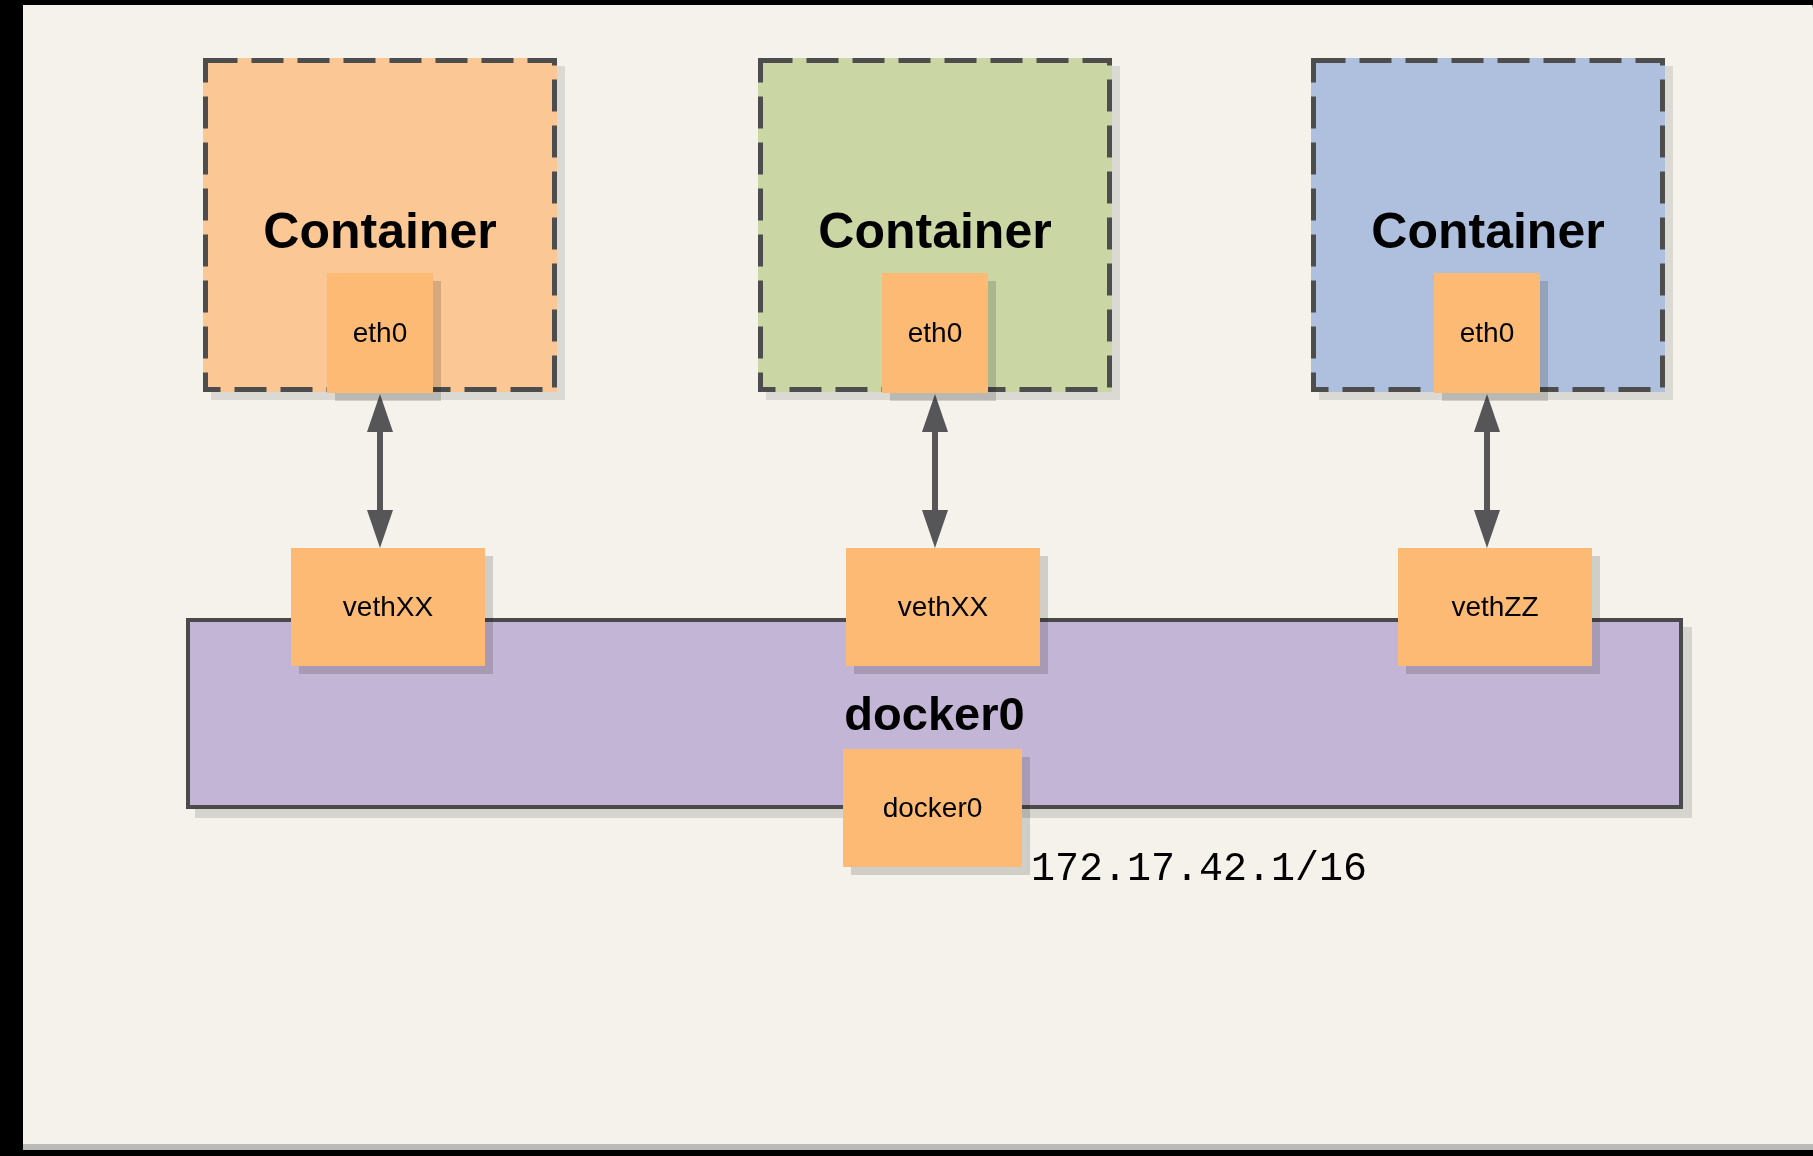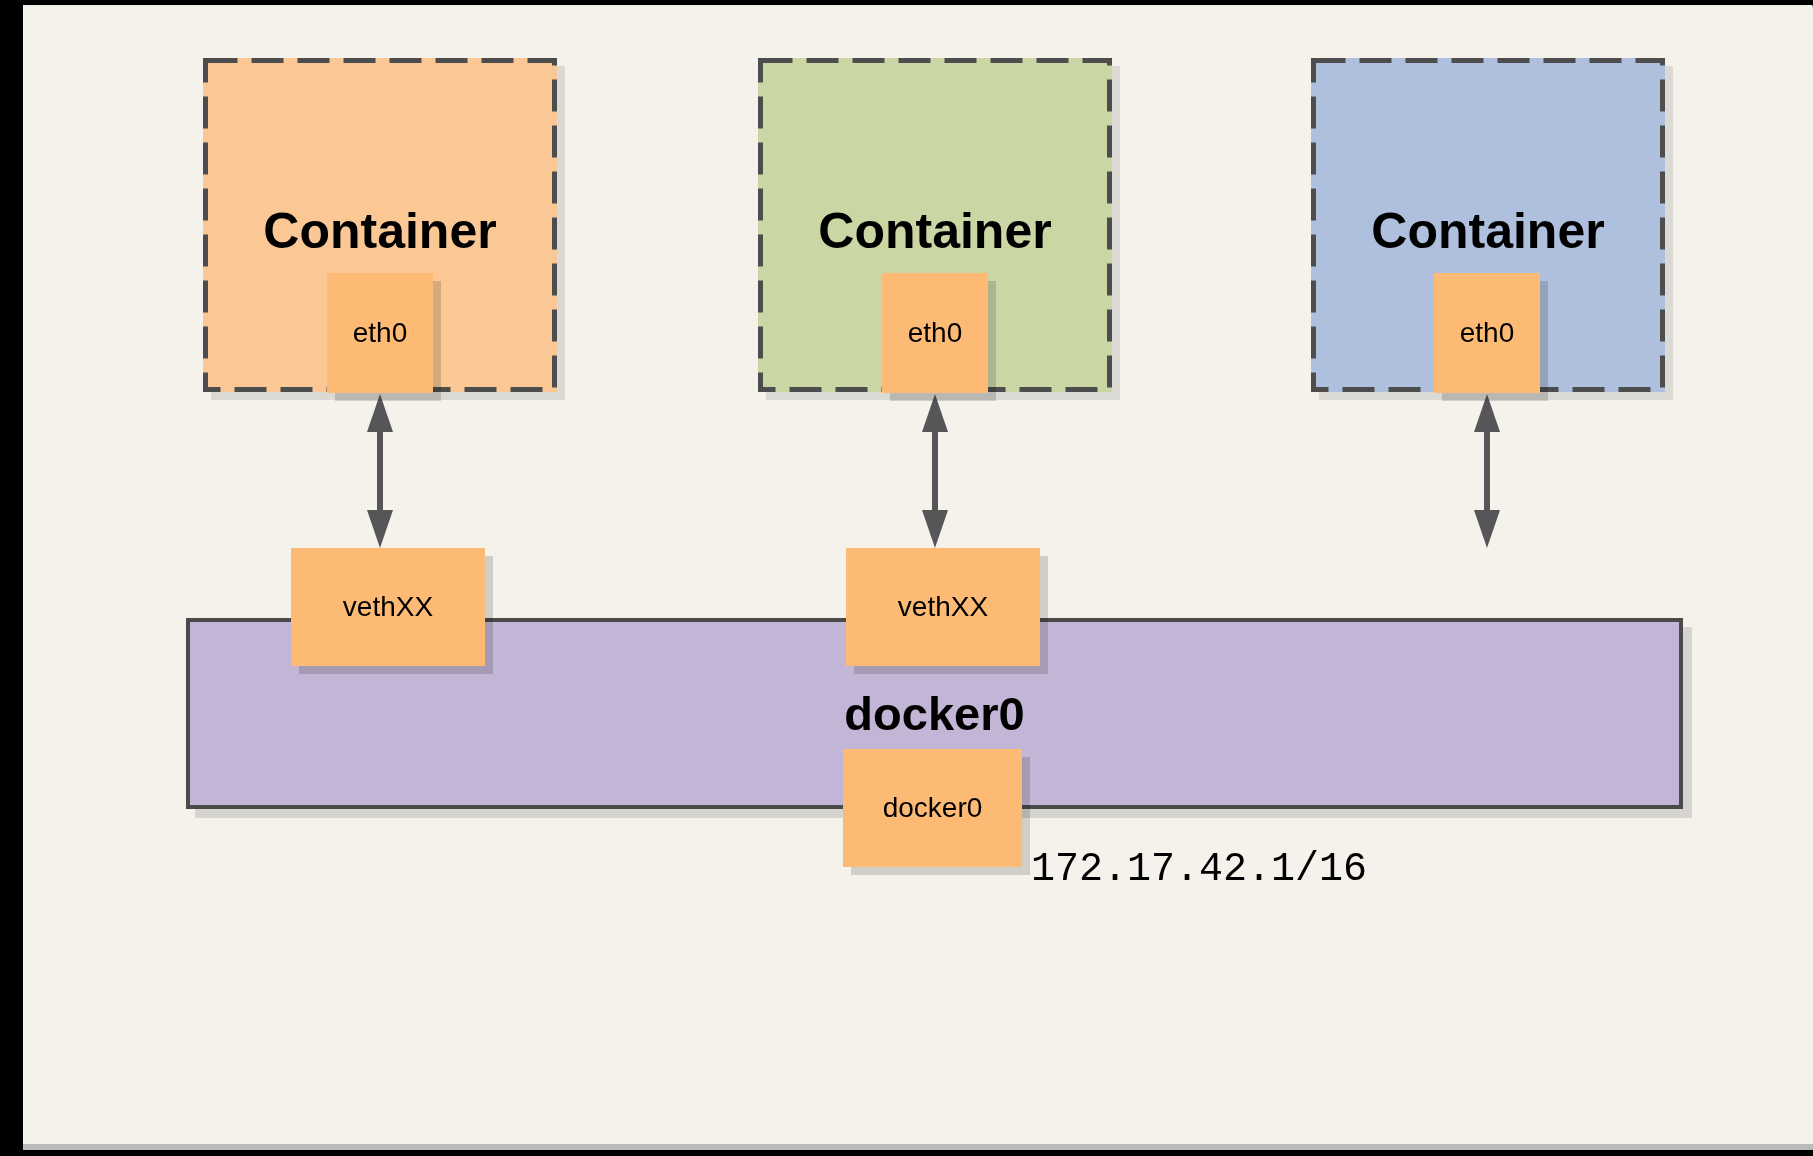--- a/index.html
+++ b/index.html
@@ -138,19 +138,20 @@
       <div class="shaft"></div>
       <div class="head-down"></div>
     </div>
 
     <div class="bridge-bar">
       <div class="bridge-label">docker0</div>
     </div>
 
     <div class="ybox veth-box veth1">vethXX</div>
     <div class="ybox veth-box veth2">vethXX</div>
+    <div class="ybox veth-box veth3">vethZZ</div>
 
     <div class="ybox docker0-box">docker0</div>
     <div class="ip-label">172.17.42.1/16</div>
 
 
   </div>
 </div>
 
 </body></html>

